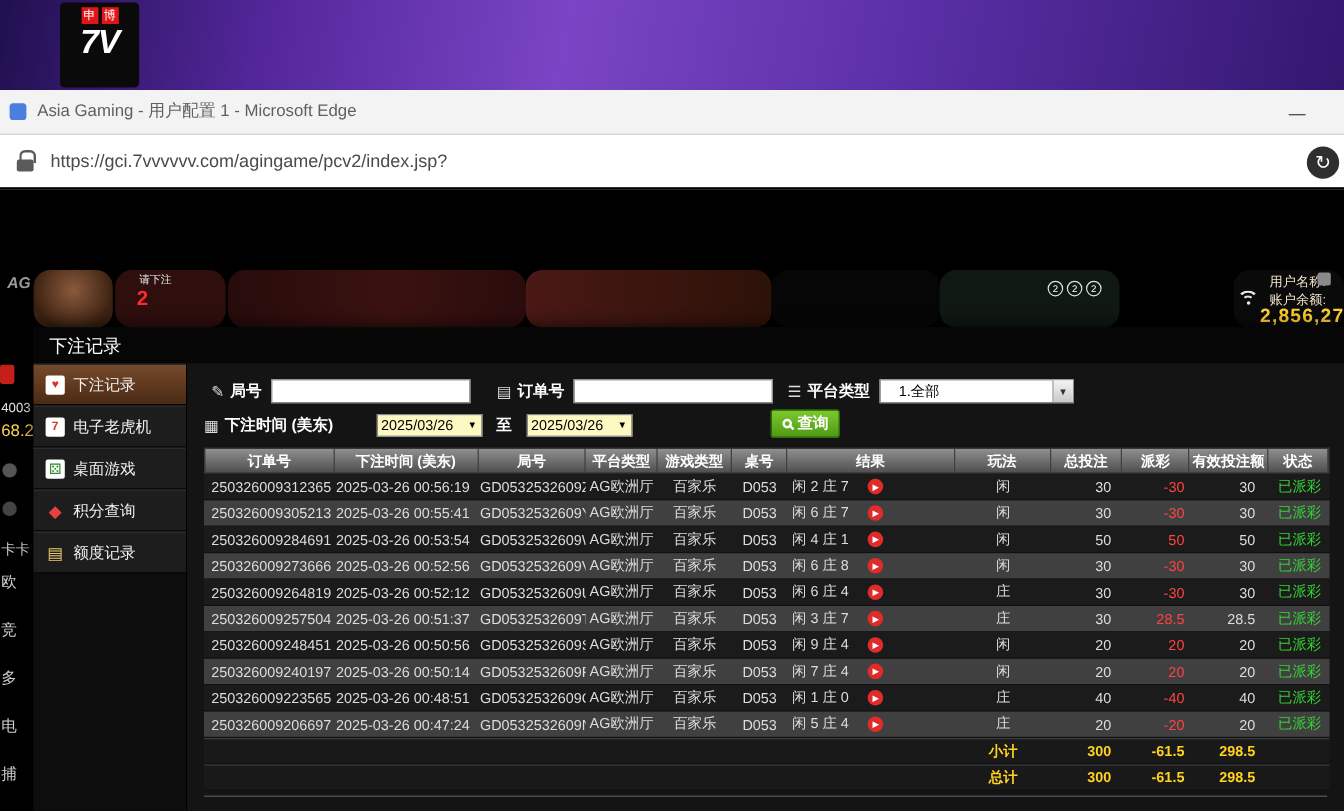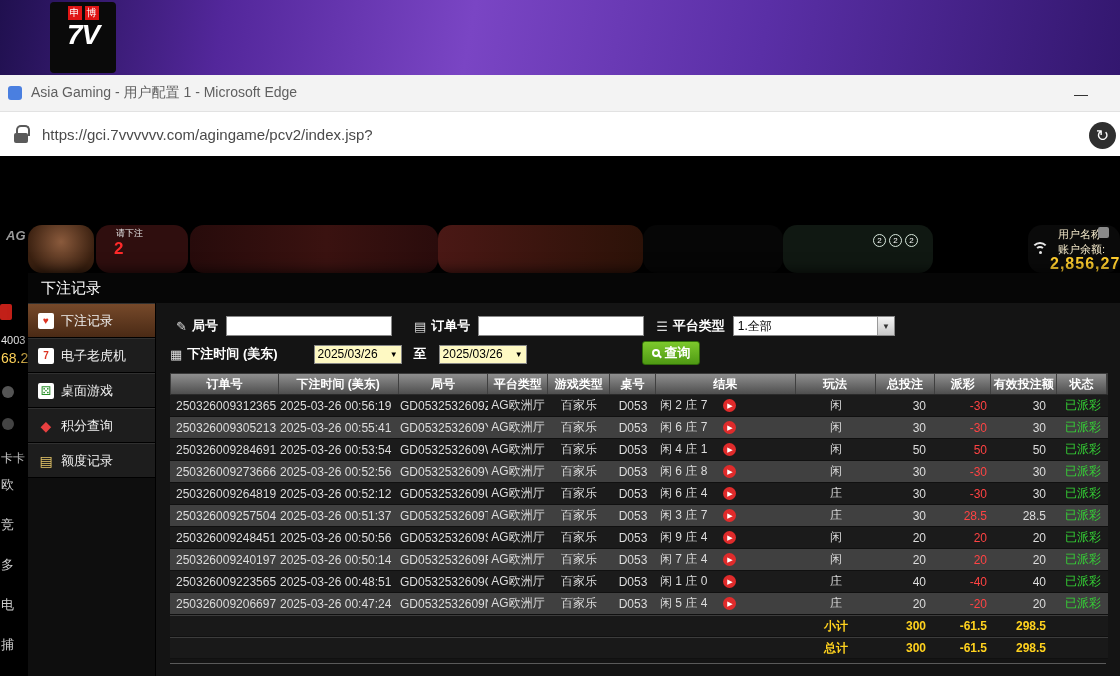--- a/index.html
+++ b/index.html
@@ -99,21 +99,21 @@
 
   .content{flex:1;position:relative;background:#141414;}
   .frow1{position:absolute;left:20px;top:12px;height:22px;display:flex;align-items:center;}
   .frow2{position:absolute;left:14px;top:40px;height:22px;display:flex;align-items:center;}
   .ficon{color:#ddd;font-size:13px;margin-right:5px;}
   .flabel{color:#fff;font-size:13px;font-weight:bold;margin-right:8px;white-space:nowrap;}
   .ftext{width:166px;height:20px;border:1px solid #888;background:#fff;font-size:12px;padding:0 4px;
     font-family:"Liberation Sans",sans-serif;}
   .gap22{width:22px;flex:none;} .gap12{width:12px;flex:none;} .gap28{width:28px;flex:none;}
   .fselect{width:162px;height:20px;background:#fff;border:1px solid #888;display:flex;align-items:center;
-    justify-content:space-between;padding-left:4px;font-size:12px;color:#000;cursor:pointer;}
+    justify-content:space-between;padding-left:15px;font-size:12px;color:#000;cursor:pointer;}
   .fselect-btn{width:17px;height:100%;background:linear-gradient(#f4f4f4,#c9c9c9);border-left:1px solid #999;
     display:flex;align-items:center;justify-content:center;font-size:8px;color:#333;}
   .fdate{width:88px;height:19px;background:#fef9c3;border:1px solid #888;display:flex;align-items:center;
     justify-content:space-between;padding:0 3px;font-size:12px;color:#000;cursor:pointer;white-space:nowrap;}
   .fdate .arr{font-size:8px;color:#000;}
   .to-label{color:#fff;font-size:13px;font-weight:bold;margin:0 12px;}
   .search-btn{position:absolute;left:486px;top:38px;width:58px;height:24px;
     background:linear-gradient(180deg,#7cc92c,#4f9a14);border:1px solid #2f6b08;border-radius:3px;
     display:flex;align-items:center;justify-content:center;gap:5px;color:#fff;font-size:13px;
     font-weight:bold;cursor:pointer;}

